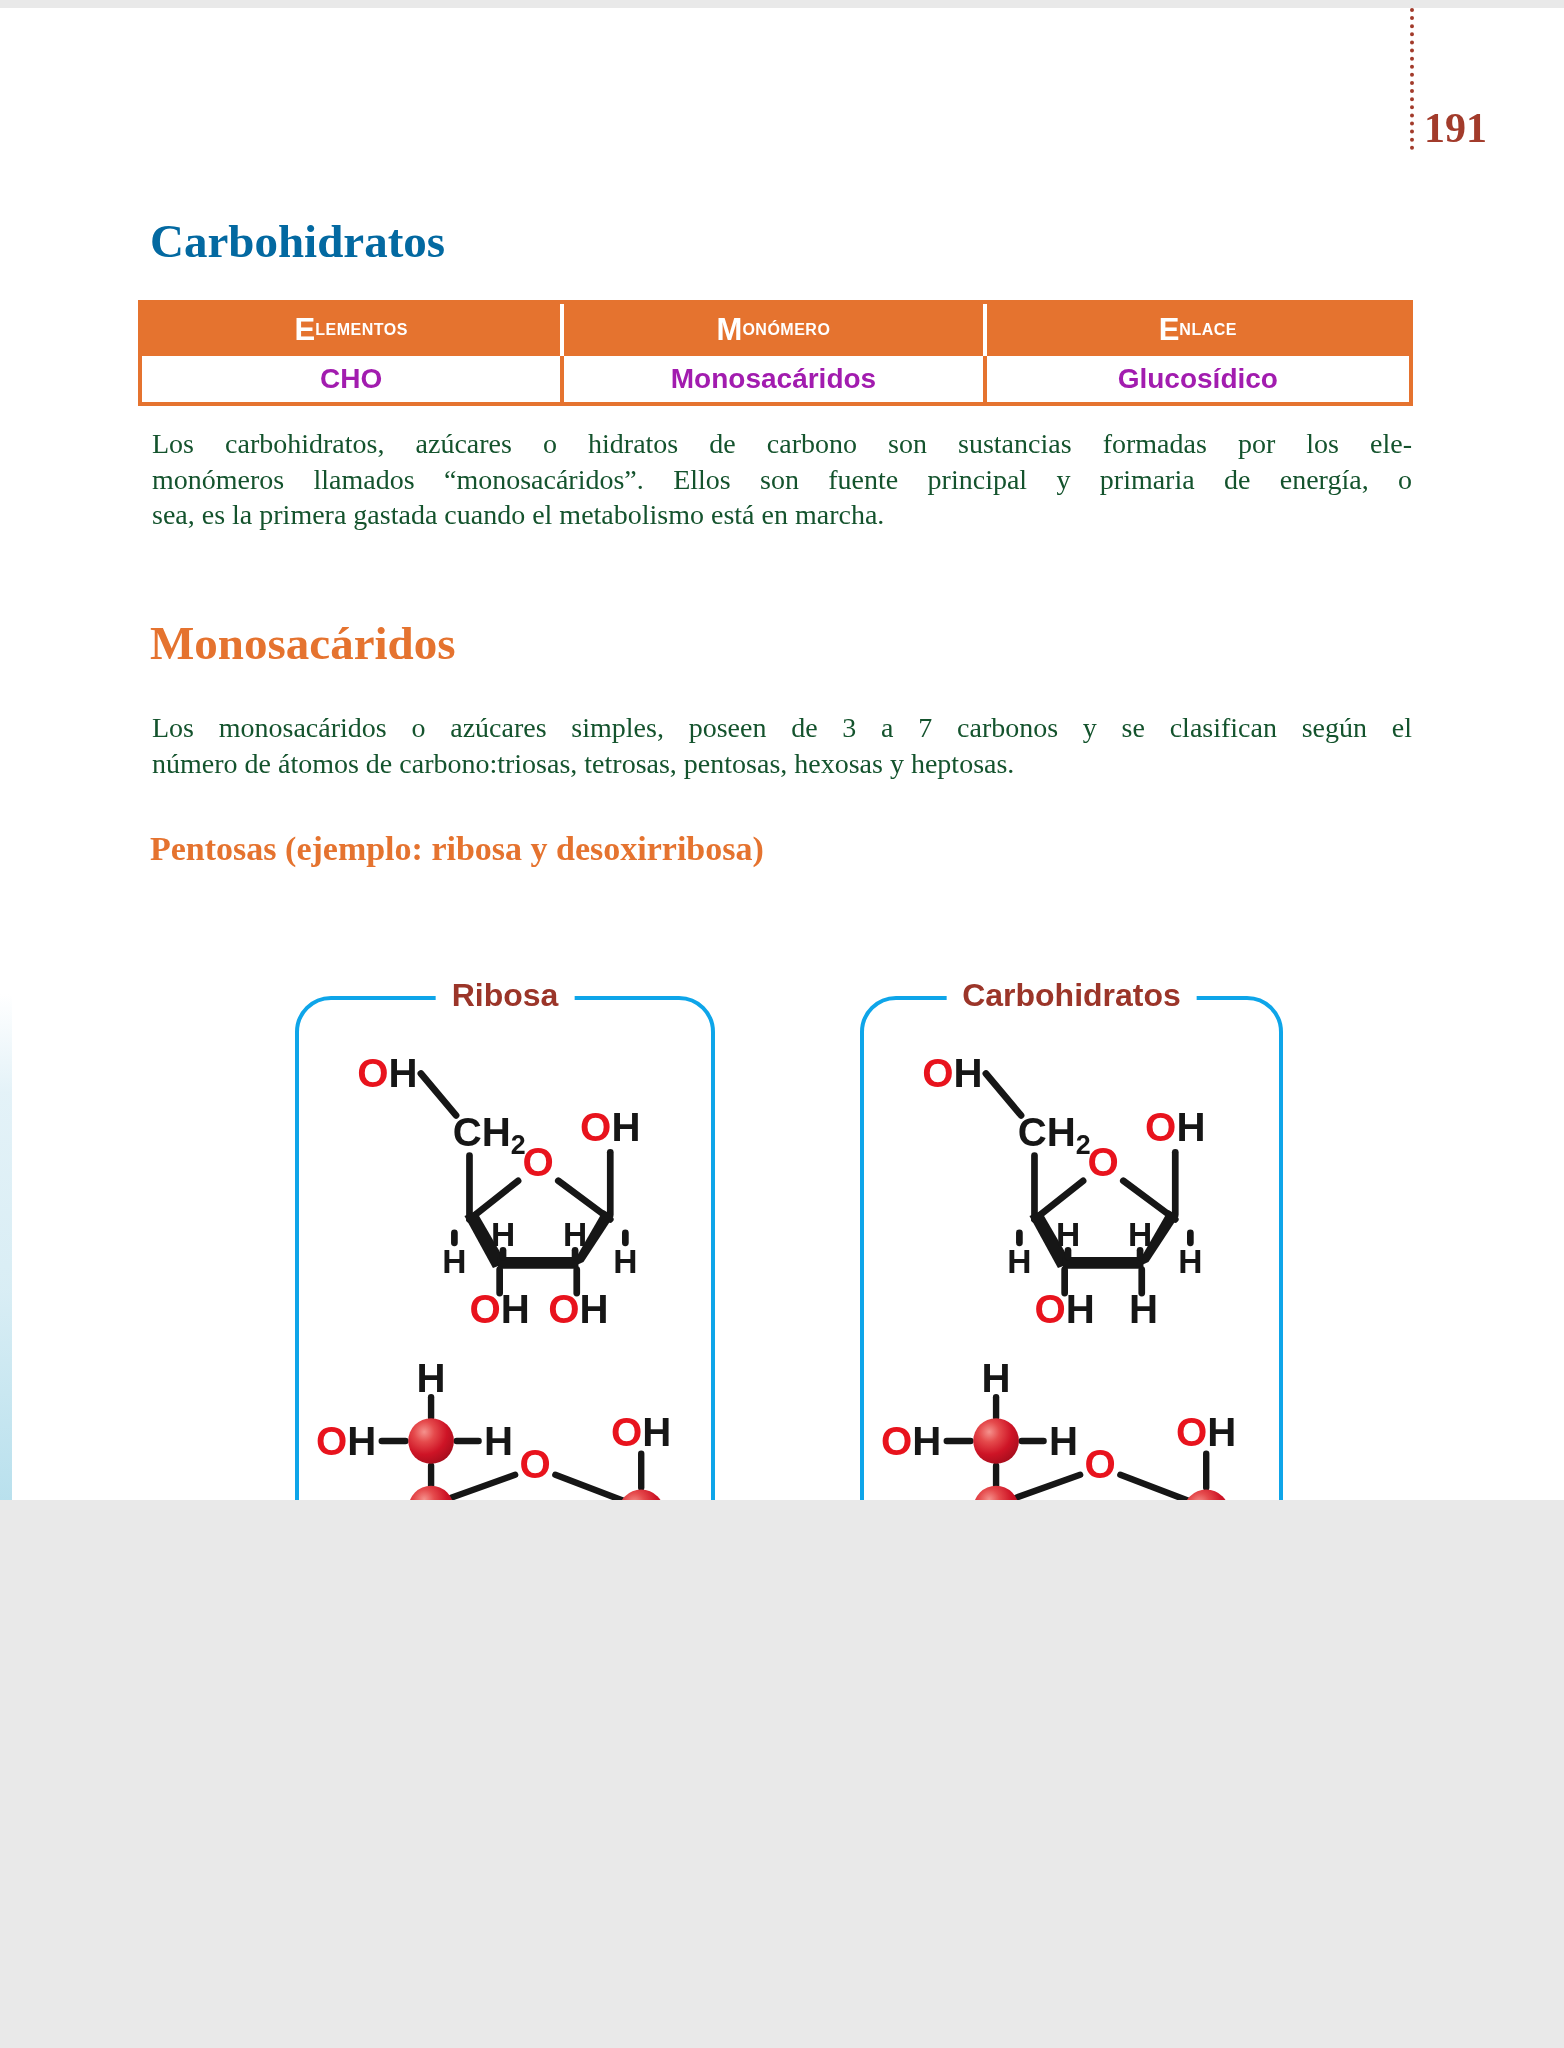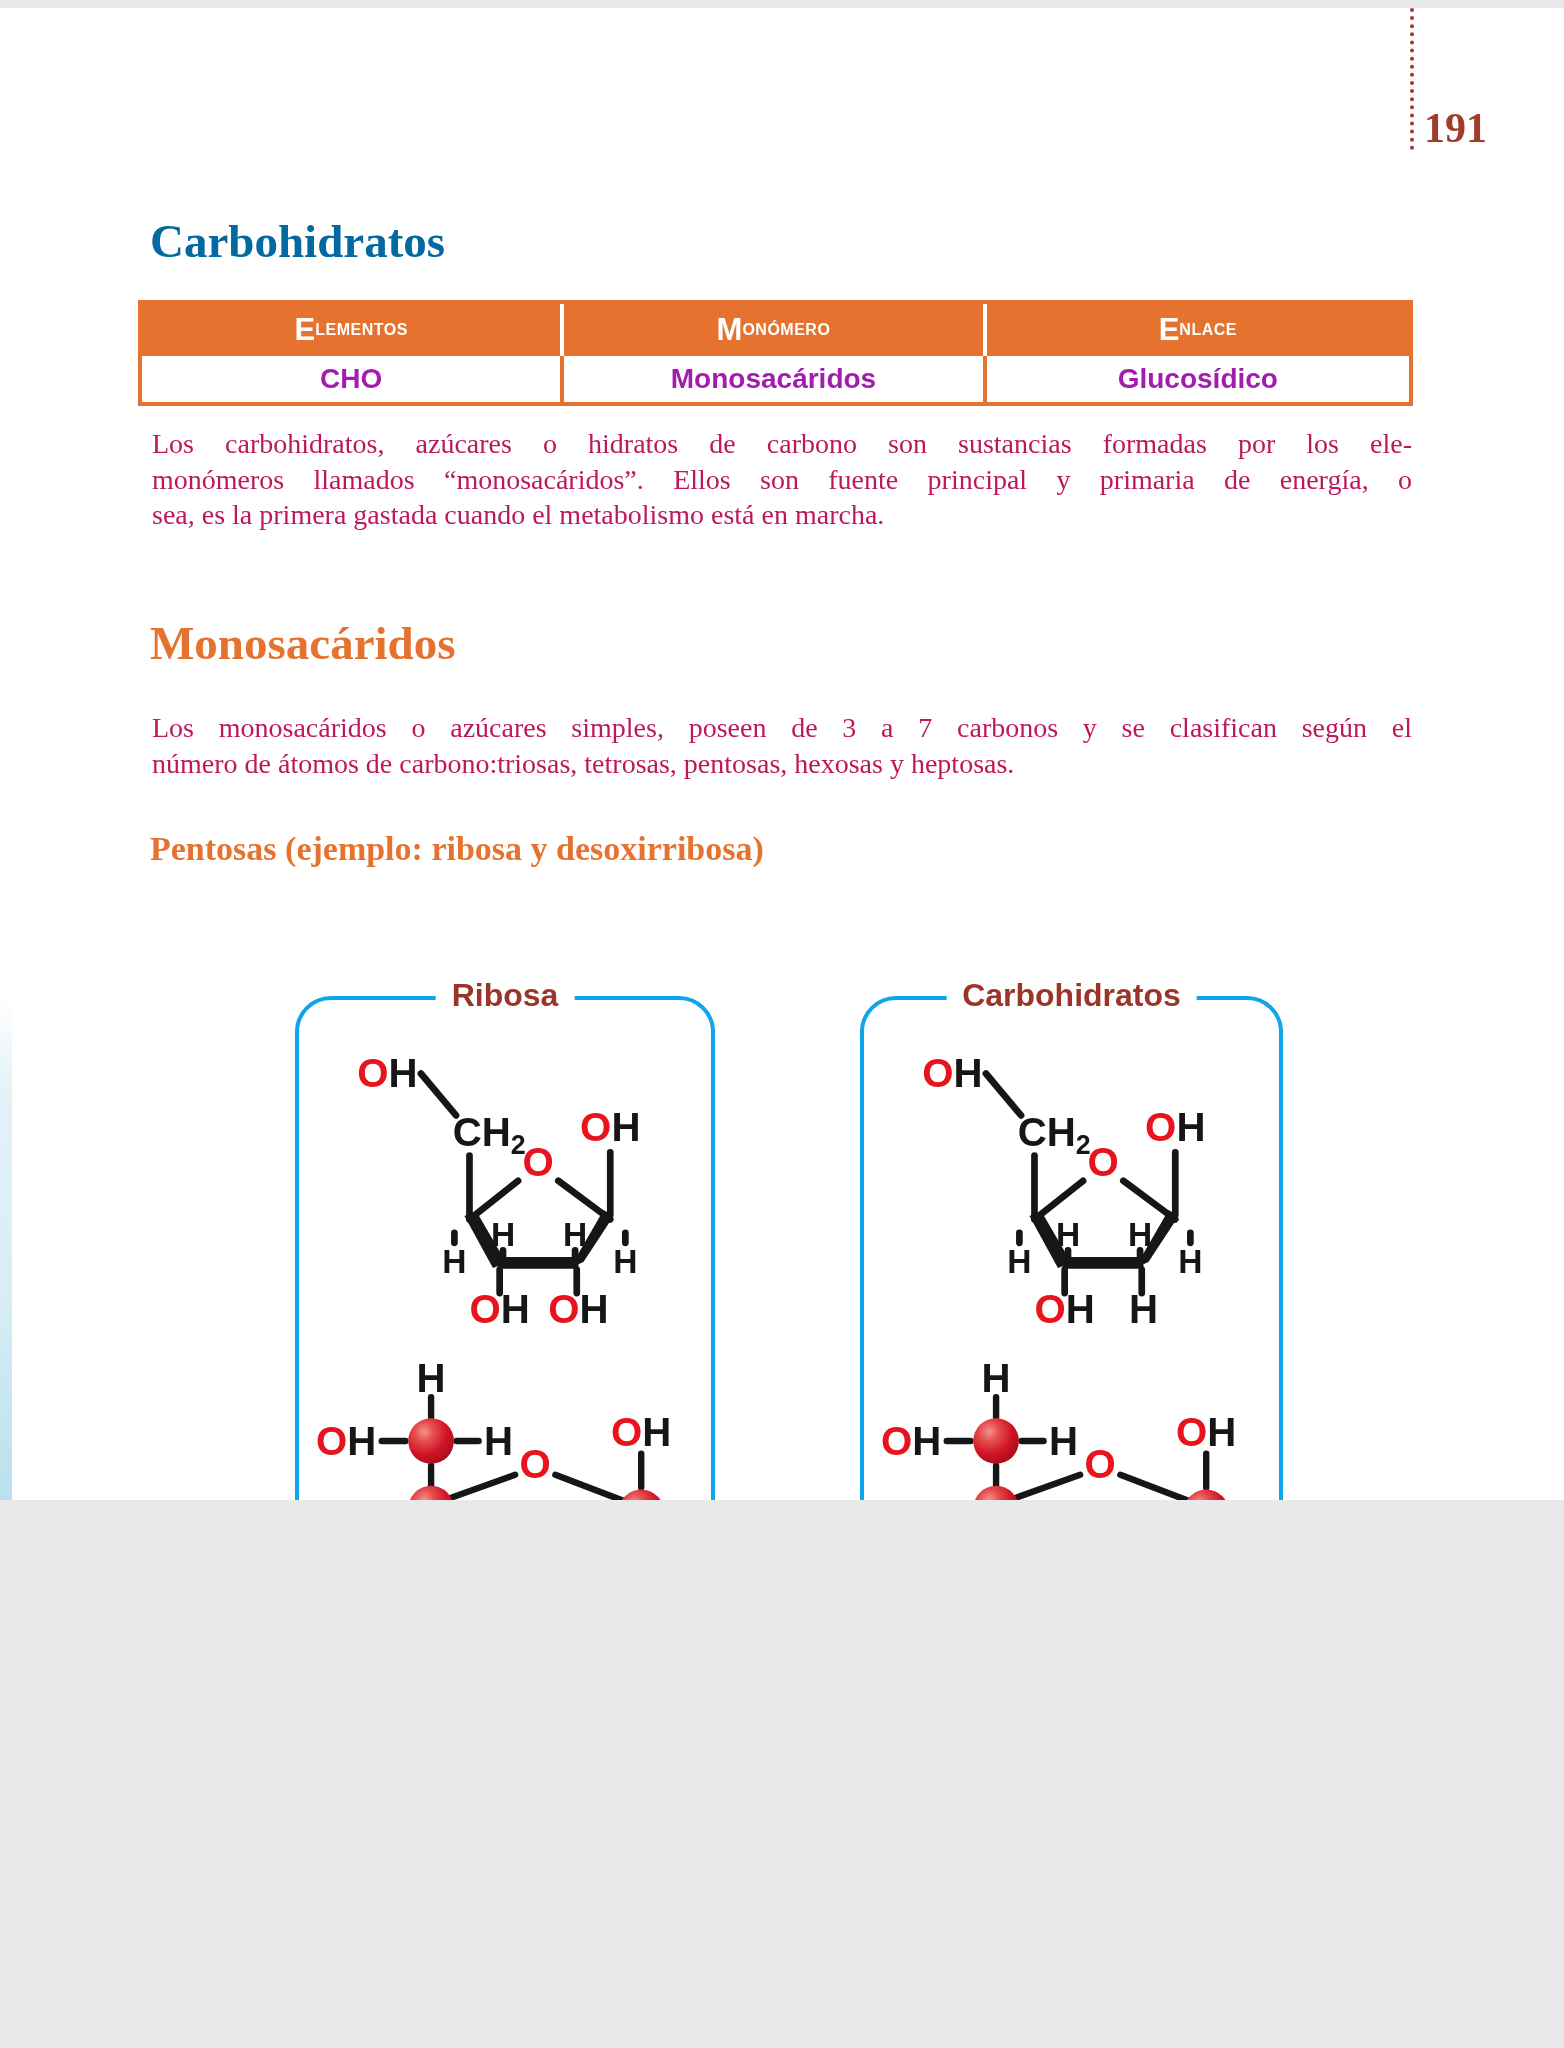--- a/index.html
+++ b/index.html
@@ -29,21 +29,21 @@
     border-right:4px solid #fff;box-sizing:border-box;}
   .hcell:last-child{border-right:none;}
   .hcell .ini{font-size:31px;}
   .hcell .rest{font-size:16px;letter-spacing:.5px;}
   .brow{display:grid;grid-template-columns:1fr 1fr 1fr;background:#fff;color:#a21caf;
     font-family:"Liberation Sans",sans-serif;font-weight:bold;font-size:28px;}
   .bcell{height:46px;display:flex;align-items:center;justify-content:center;
     border-right:4px solid #E5732F;box-sizing:border-box;}
   .bcell:last-child{border-right:none;}
 
-  .para{position:absolute;left:152px;width:1260px;font-size:28px;color:#be185d;}
+  .para{position:absolute;left:152px;width:1260px;font-size:28px;color:#14532d;}
   .para .jl{text-align:justify;text-align-last:justify;height:35.5px;}
   .para .ll{text-align:left;height:35.5px;}
   #para1{top:420px;}
   #para2{top:704px;}
 
   .sugarbox{position:absolute;top:988px;width:420px;height:742px;border:4px solid #0ea5e9;
     border-radius:36px;box-sizing:border-box;background:#fff;}
   #box-ribosa{left:295px;}
   #box-desoxi{left:860px;width:423px;}
   .boxlabel{position:absolute;top:-23px;left:50%;transform:translateX(-50%);background:#fff;

